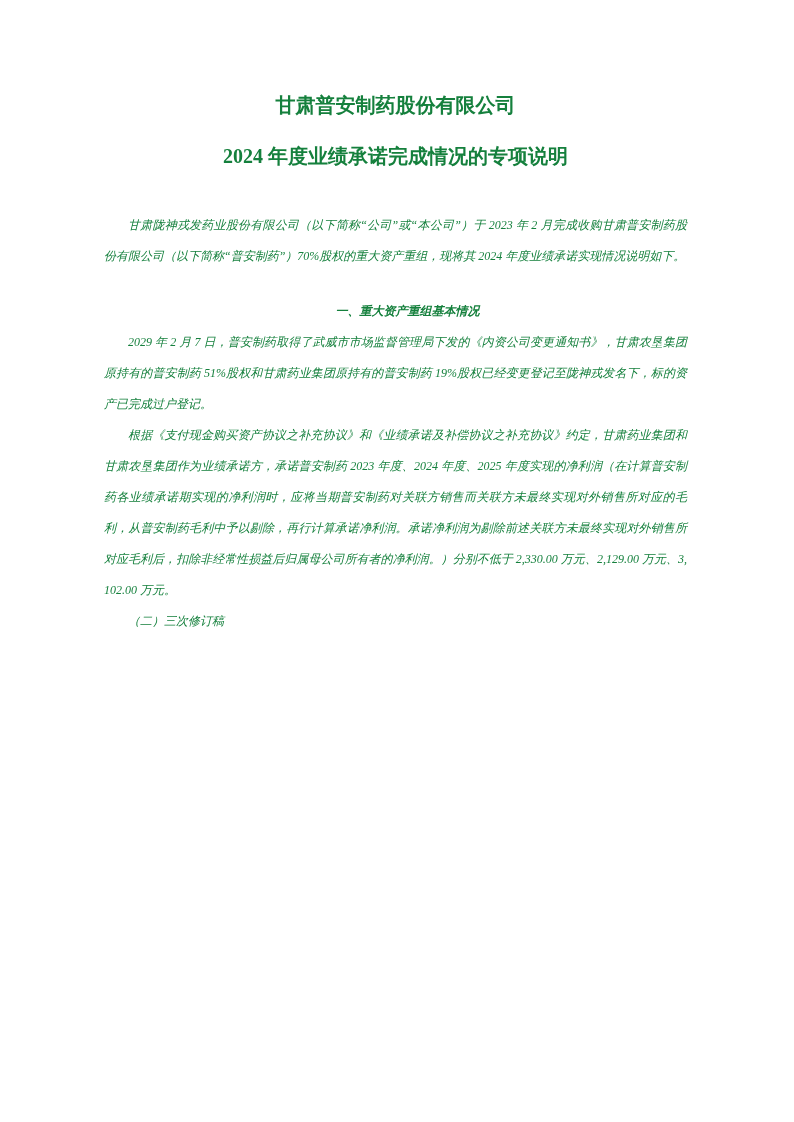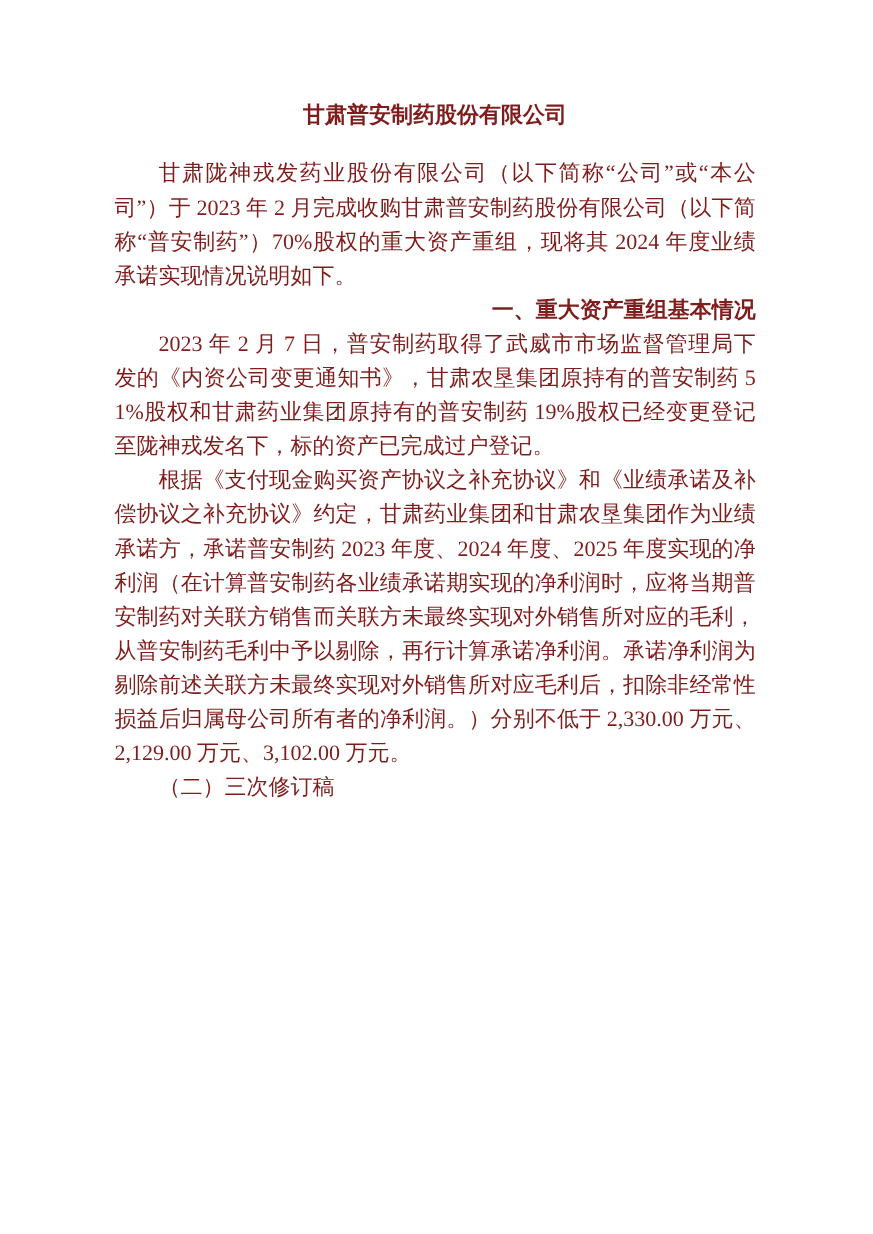--- a/index.html
+++ b/index.html
@@ -9,51 +9,54 @@
   }
   .page {
     position: relative;
     width: 794px;
     height: 1122px;
     margin: 0 auto;
     box-sizing: border-box;
     background: #ffffff;
     padding: 92px 107px 0 104px;
     font-family: "Liberation Serif", "DejaVu Serif", serif;
-    color: #7f1d1d;
+    color: #15803d;
     overflow: hidden;
   }
   .doc-title {
     text-align: center;
     font-weight: bold;
     font-size: 20px;
     line-height: 26px;
     margin: 0 0 25px 0;
   }
   .doc-title.subtitle {
     margin-bottom: 41px;
   }
   .doc-body p {
     margin: 0;
-    font-size: 20px;
+    font-size: 12px;
     line-height: 31px;
     text-align: justify;
     text-indent: 2em;
     word-break: break-all;
+    font-style: italic;
   }
   .doc-body p.heading {
     font-weight: bold;
-    text-align: right;
+    text-align: center;
+    margin-top: 24px;
   }
 </style>
 </head>
 <body>
 
 <div class="page">
   <div class="doc-title">甘肃普安制药股份有限公司</div>
+  <div class="doc-title subtitle">2024 年度业绩承诺完成情况的专项说明</div>
   <div class="doc-body">
     <p class="para">甘肃陇神戎发药业股份有限公司（以下简称“公司”或“本公司”）于 2023 年 2 月完成收购甘肃普安制药股份有限公司（以下简称“普安制药”）70%股权的重大资产重组，现将其 2024 年度业绩承诺实现情况说明如下。</p>
     <p class="heading">一、重大资产重组基本情况</p>
-    <p class="para">2023 年 2 月 7 日，普安制药取得了武威市市场监督管理局下发的《内资公司变更通知书》，甘肃农垦集团原持有的普安制药 51%股权和甘肃药业集团原持有的普安制药 19%股权已经变更登记至陇神戎发名下，标的资产已完成过户登记。</p>
+    <p class="para">2029 年 2 月 7 日，普安制药取得了武威市市场监督管理局下发的《内资公司变更通知书》，甘肃农垦集团原持有的普安制药 51%股权和甘肃药业集团原持有的普安制药 19%股权已经变更登记至陇神戎发名下，标的资产已完成过户登记。</p>
     <p class="para">根据《支付现金购买资产协议之补充协议》和《业绩承诺及补偿协议之补充协议》约定，甘肃药业集团和甘肃农垦集团作为业绩承诺方，承诺普安制药 2023 年度、2024 年度、2025 年度实现的净利润（在计算普安制药各业绩承诺期实现的净利润时，应将当期普安制药对关联方销售而关联方未最终实现对外销售所对应的毛利，从普安制药毛利中予以剔除，再行计算承诺净利润。承诺净利润为剔除前述关联方未最终实现对外销售所对应毛利后，扣除非经常性损益后归属母公司所有者的净利润。）分别不低于 2,330.00 万元、2,129.00 万元、3,102.00 万元。</p>
     <p class="para">（二）三次修订稿</p>
   </div>
 </div>
 
 </body></html>

